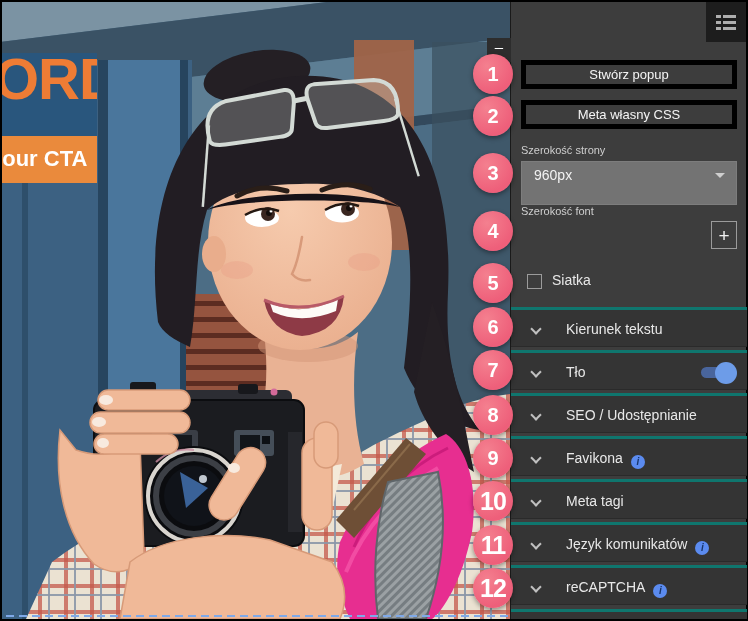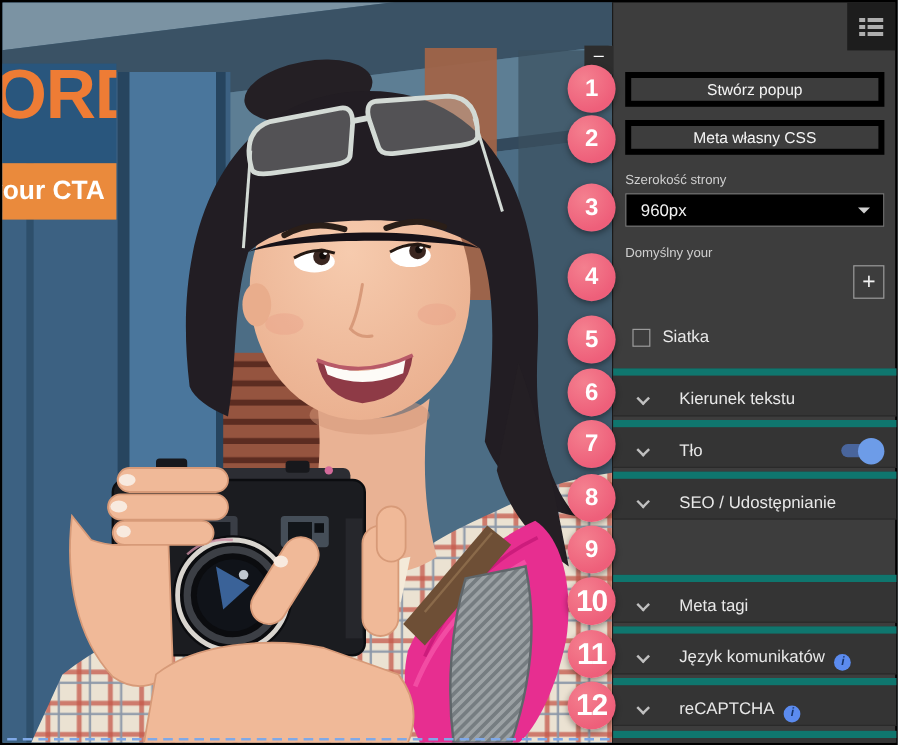--- a/index.html
+++ b/index.html
@@ -23,30 +23,30 @@
   .list-icon{width:20px;height:15px;
     background:
       linear-gradient(#1d1d1d,#1d1d1d) 5px 0/2px 100% no-repeat,
       repeating-linear-gradient(#aeaeae 0 3px, rgba(0,0,0,0) 3px 6px);}
   .collapse-btn{position:absolute;left:-24px;top:36px;width:24px;height:24px;background:#2d2d2d;color:#fff;
     font-size:15px;line-height:18px;text-align:center;cursor:pointer;z-index:4;}
 
   .ghost-btn{position:absolute;left:10px;width:216px;height:29px;border:5px solid #000000;background:transparent;
     color:#f5f5f5;font-size:13px;display:flex;align-items:center;justify-content:center;cursor:pointer;}
   .fld-label{position:absolute;left:10px;font-size:11px;color:#cfcfcf;}
-  .select{position:absolute;left:10px;height:28px;border:1px solid #7d7d7d;background:#000000;cursor:pointer;}
+  .select{position:absolute;left:10px;height:44px;border:1px solid #7d7d7d;background:#737373;cursor:pointer;}
   .select .val{position:absolute;left:12px;top:0;line-height:26px;font-size:14px;color:#f2f2f2;}
   .caret{position:absolute;right:11px;top:11px;width:0;height:0;border-left:5px solid transparent;border-right:5px solid transparent;border-top:5px solid #cfcfcf;}
   .plus-btn{position:absolute;left:200px;top:219px;width:26px;height:28px;border:1px solid #9b9b9b;background:transparent;
     color:#f0f0f0;font-size:19px;line-height:25px;text-align:center;cursor:pointer;}
 
   .cb-box{position:absolute;left:16px;top:272px;width:15px;height:15px;border:1px solid #9b9b9b;background:transparent;cursor:pointer;}
   .cb-label{position:absolute;left:41px;top:270px;font-size:14px;color:#e8e8e8;}
 
-  .section-row{position:absolute;left:0;width:236px;height:40px;background:#343434;border-top:6px solid #0f766e;border-bottom:1px solid #2a2a2a;cursor:pointer;}
+  .section-row{position:absolute;left:0;width:236px;height:40px;background:#343434;border-top:3px solid #0f766e;border-bottom:1px solid #2a2a2a;cursor:pointer;}
   .section-row .chev{position:absolute;left:21px;top:15px;width:8px;height:8px;border-right:2px solid #c0c0c0;border-bottom:2px solid #c0c0c0;transform:rotate(45deg);}
   .section-row .row-label{position:absolute;left:55px;top:0;line-height:39px;font-size:14px;color:#e8e8e8;white-space:nowrap;}
   .info-dot{display:inline-block;width:14px;height:14px;margin-left:8px;border-radius:50%;background:#5b8bef;color:#17356b;
     font-size:10px;font-weight:bold;line-height:14px;text-align:center;vertical-align:-2px;font-style:italic;}
   .toggle{position:absolute;right:13px;top:14px;width:33px;height:11px;border-radius:6px;background:#49659c;cursor:pointer;}
   .toggle .knob{position:absolute;right:-3px;top:-5.5px;width:22px;height:22px;border-radius:50%;background:#6d9ce8;}
 
   
   .badge{position:absolute;left:473px;width:40px;height:40px;border-radius:50%;
     background:radial-gradient(circle at 35% 30%,#f4808f,#ee5f7a 70%);
@@ -219,40 +219,44 @@
 
     <button class="ghost-btn" style="top:58px">Stwórz popup</button>
     <button class="ghost-btn" style="top:98px">Meta własny CSS</button>
 
     <div class="fld-label" style="top:142px">Szerokość strony</div>
     <div class="select" style="top:159px;width:216px">
       <span class="val">960px</span>
       <span class="caret"></span>
     </div>
 
-    <div class="fld-label" style="top:203px">Domyślny your</div>
+    <div class="fld-label" style="top:203px">Szerokość font</div>
     <button class="plus-btn">+</button>
 
     <div class="cb-box"></div>
     <div class="cb-label">Siatka</div>
 
     <div class="section-row" style="top:305px">
       <span class="chev"></span>
       <span class="row-label">Kierunek tekstu</span>
     </div>
     <div class="section-row" style="top:348px">
       <span class="chev"></span>
       <span class="row-label">Tło</span>
       <span class="toggle">
           <span class="knob"></span>
         </span>
     </div>
     <div class="section-row" style="top:391px">
       <span class="chev"></span>
       <span class="row-label">SEO / Udostępnianie</span>
+    </div>
+    <div class="section-row" style="top:434px">
+      <span class="chev"></span>
+      <span class="row-label"><span>Favikona</span><span class="info-dot">i</span></span>
     </div>
     <div class="section-row" style="top:477px">
       <span class="chev"></span>
       <span class="row-label">Meta tagi</span>
     </div>
     <div class="section-row" style="top:520px">
       <span class="chev"></span>
       <span class="row-label"><span>Język komunikatów</span><span class="info-dot">i</span></span>
     </div>
     <div class="section-row" style="top:563px">

